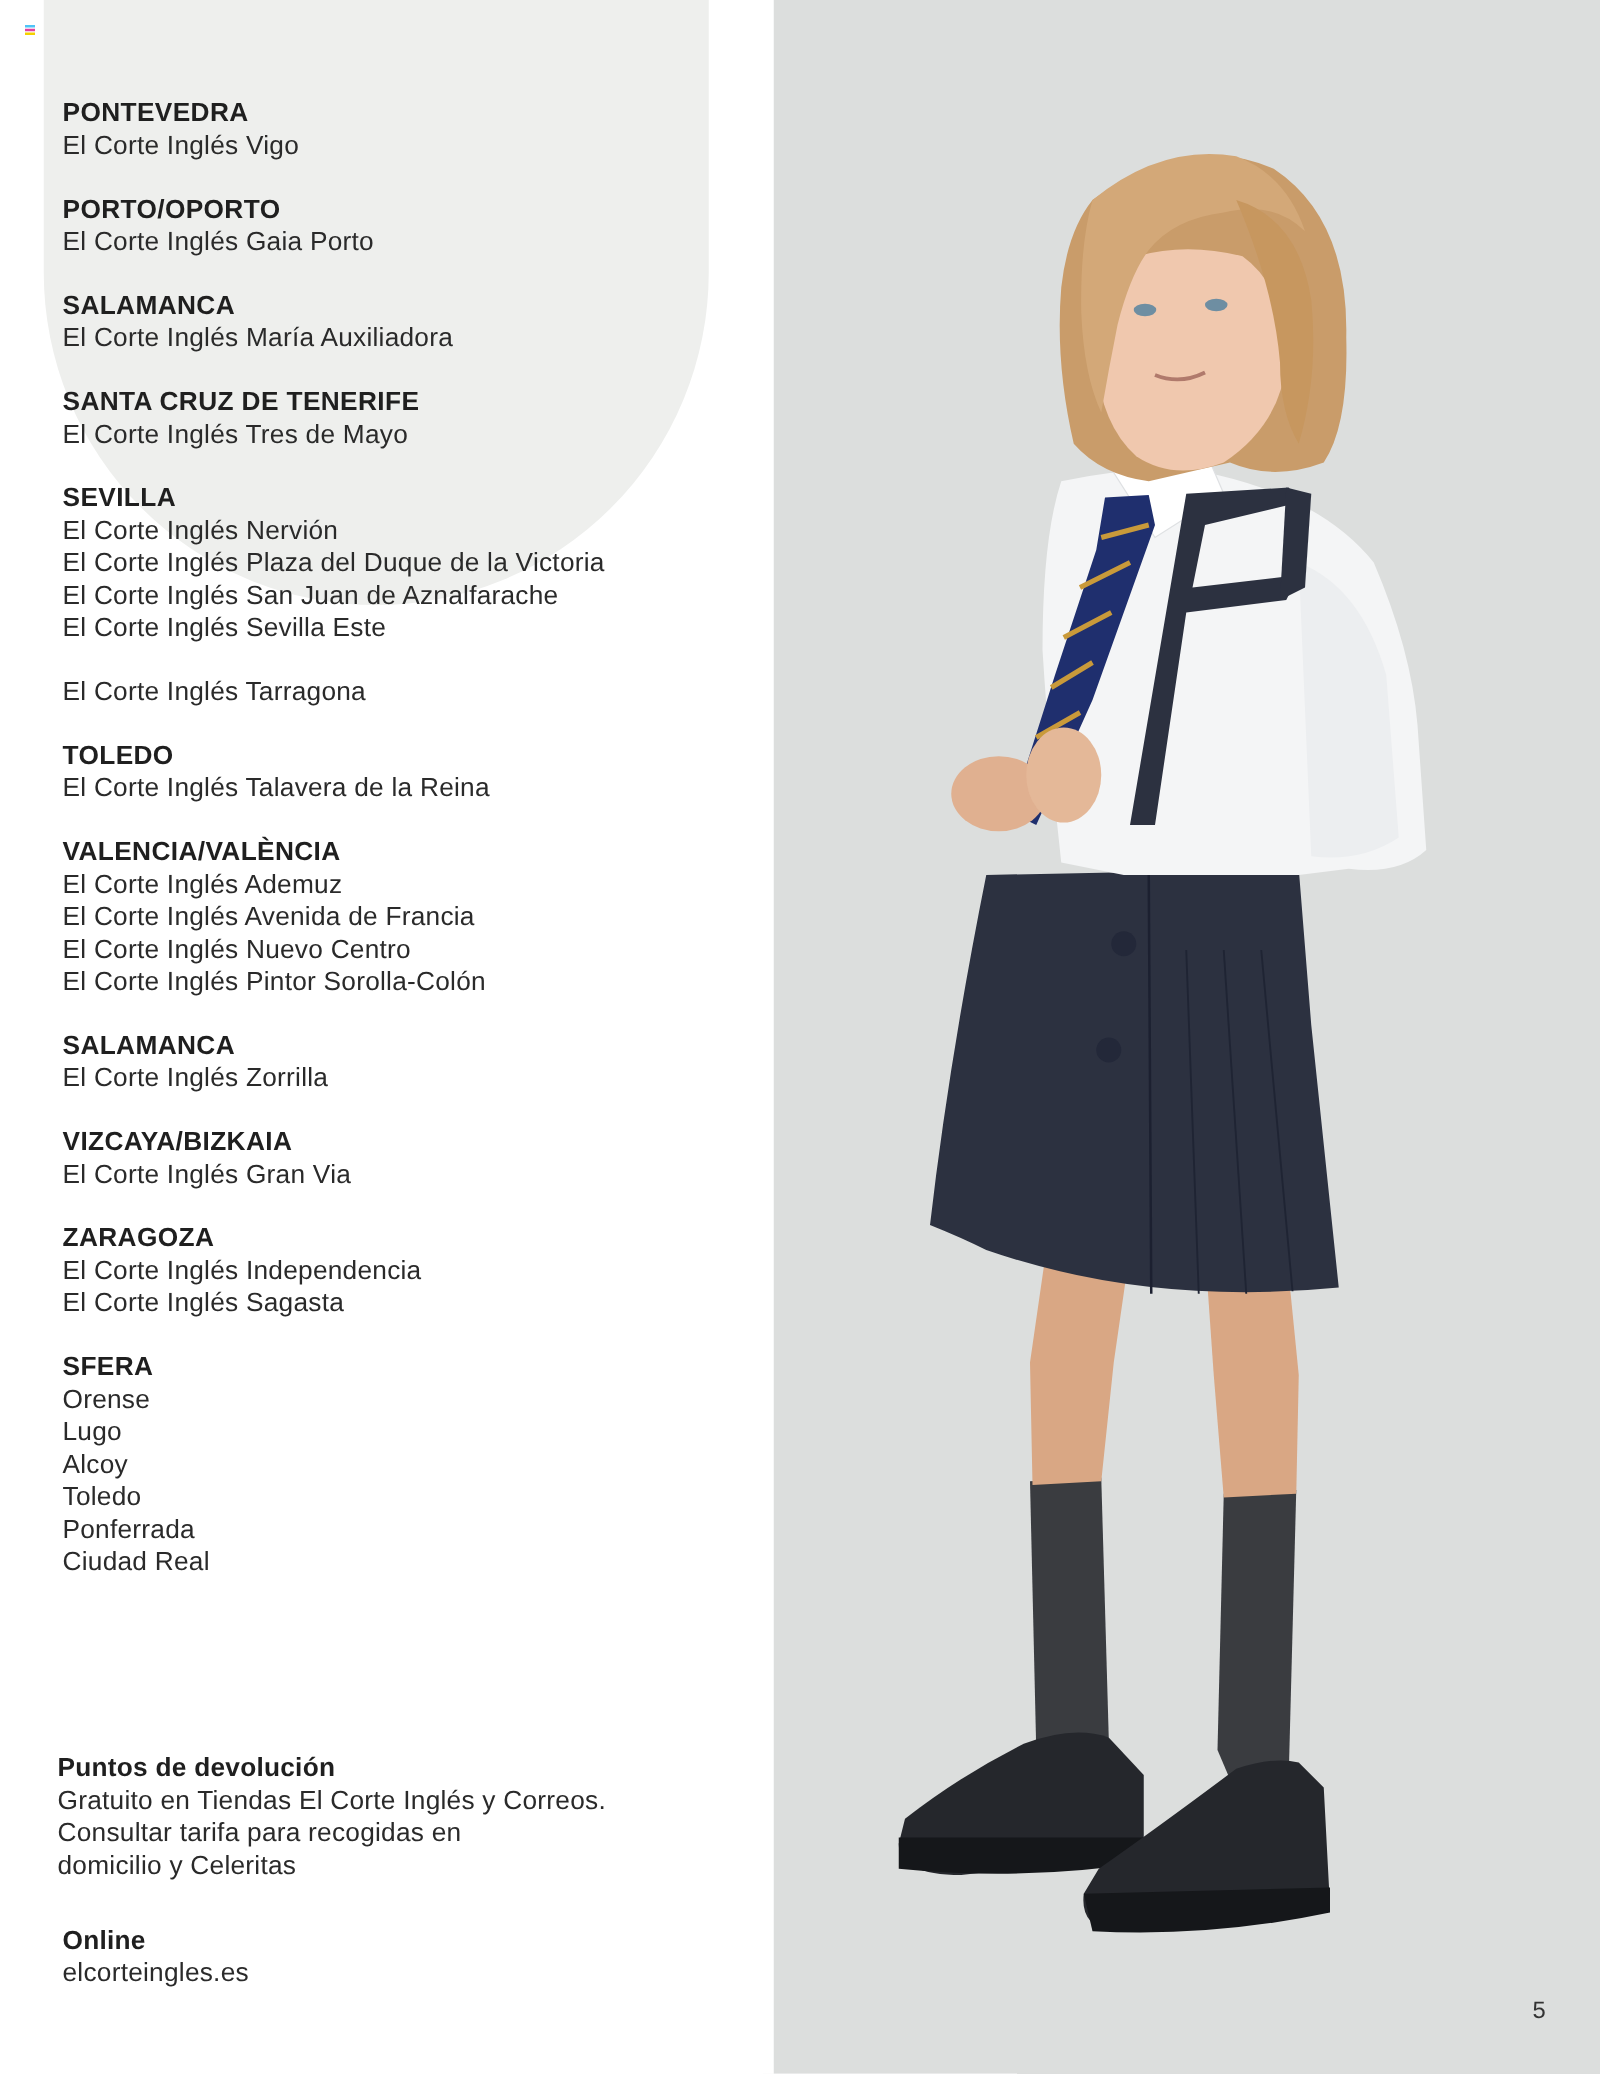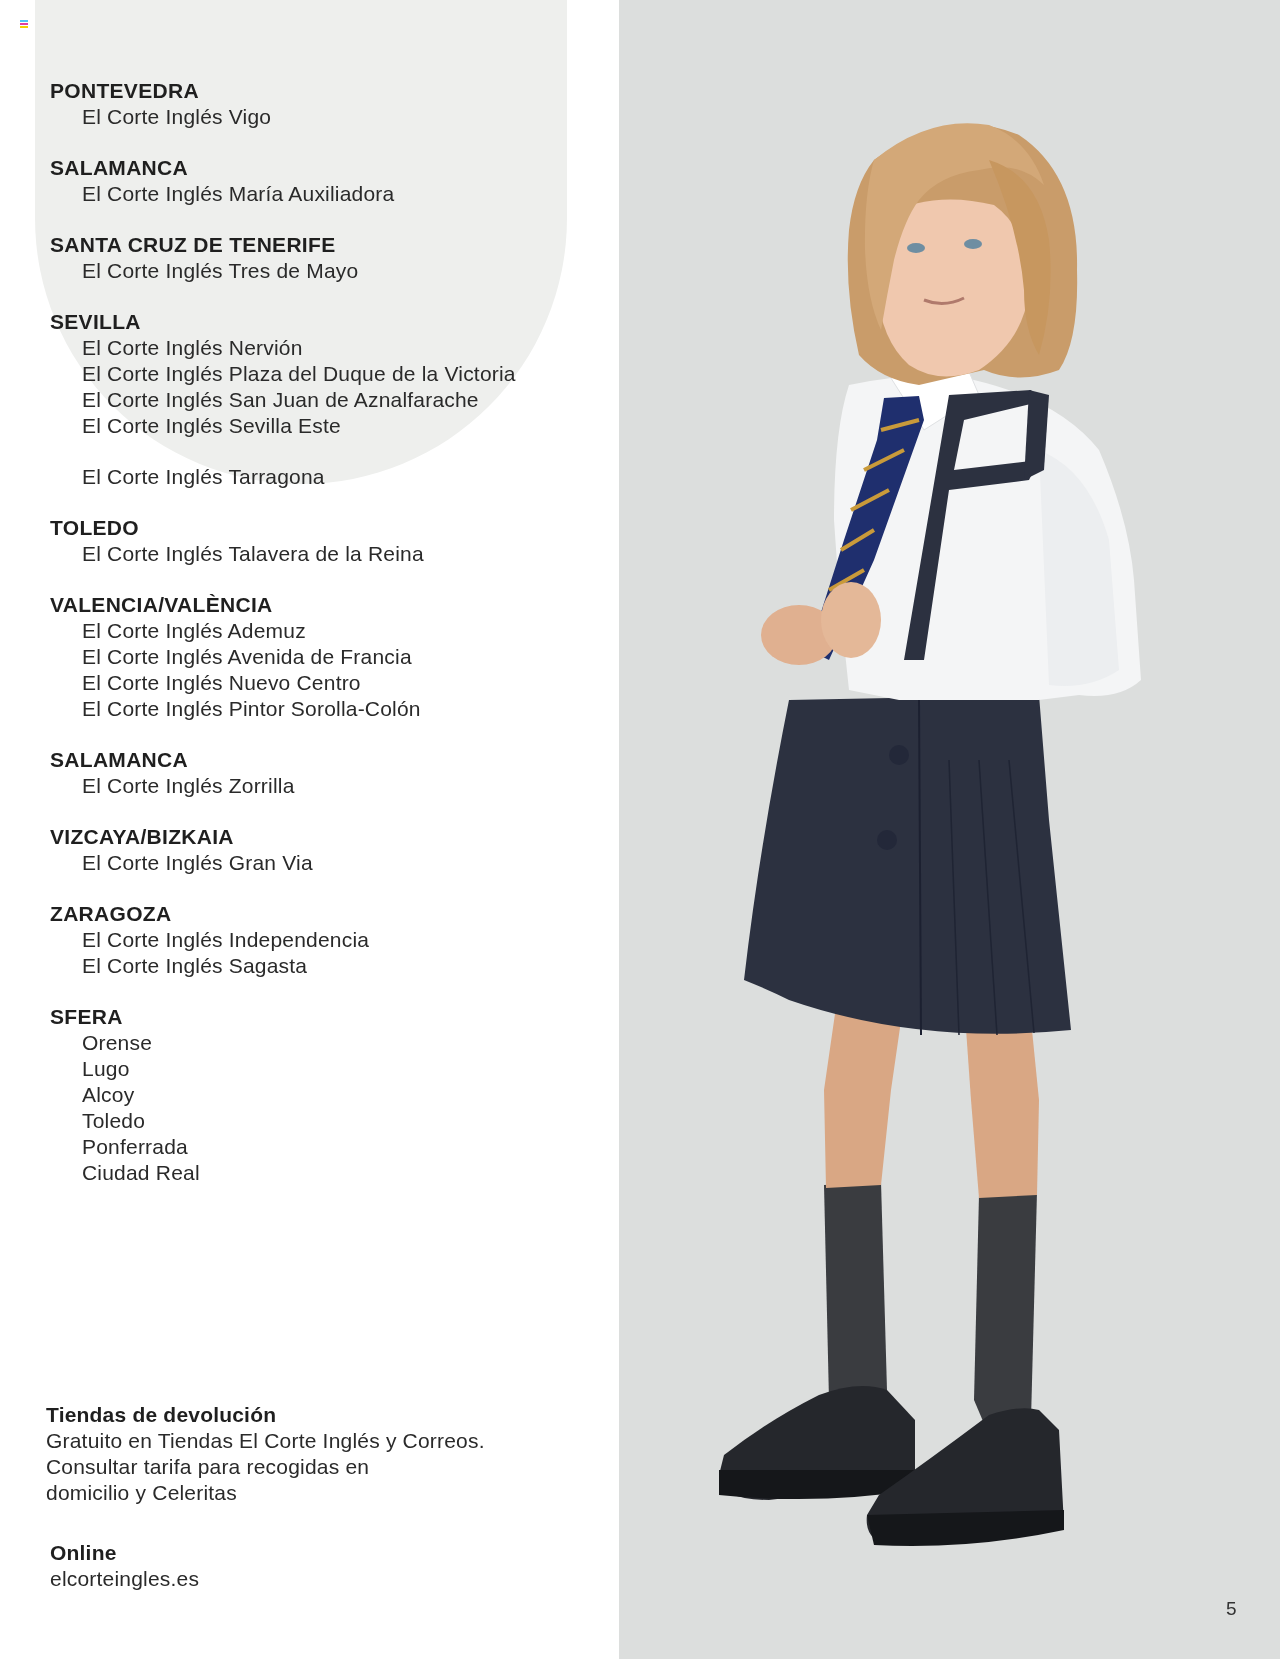--- a/index.html
+++ b/index.html
@@ -12,21 +12,21 @@
   .reg-mark span { display: block; height: 2px; margin-bottom: 1px; }
 
   .grey-shape {
     position: absolute; left: 35px; top: -300px; width: 532px; height: 784px;
     background: #eeefed; border-radius: 0 0 266px 266px;
   }
 
   .text-col { position: absolute; left: 50px; top: 78px; width: 540px; }
   .group { margin-bottom: 25px; }
   .group .head { font-size: 21px; font-weight: bold; line-height: 26px; letter-spacing: 0.3px; color: #1f1f1f; }
-  .group .line { font-size: 21px; line-height: 26px; color: #2a2a2a; letter-spacing: 0.2px; white-space: nowrap; margin-left: 32px; }
+  .group .line { font-size: 21px; line-height: 26px; color: #2a2a2a; letter-spacing: 0.2px; white-space: nowrap; }
 
   .info { position: absolute; left: 46px; width: 560px; }
   .info .head { font-size: 21px; font-weight: bold; line-height: 26px; color: #1f1f1f; letter-spacing: 0.2px; }
   .info .line { font-size: 21px; line-height: 26px; color: #2a2a2a; letter-spacing: 0.2px; white-space: nowrap; }
 
   .photo { position: absolute; left: 619px; top: 0; width: 661px; height: 1659px; background: #dcdedd; overflow: hidden; }
   .photo svg { position: absolute; left: 0; top: 0; }
 
   .page-num { position: absolute; left: 1226px; top: 1598px; font-size: 19px; color: #333333; }
 </style>
@@ -40,20 +40,24 @@
     <span style="background:#e040a0"></span>
     <span style="background:#f5d000"></span>
   </div>
 
   <div class="grey-shape"></div>
 
   <div class="text-col">
     <div class="group">
       <div class="head">PONTEVEDRA</div>
       <div class="line">El Corte Inglés Vigo</div>
+    </div>
+    <div class="group">
+      <div class="head">PORTO/OPORTO</div>
+      <div class="line">El Corte Inglés Gaia Porto</div>
     </div>
     <div class="group">
       <div class="head">SALAMANCA</div>
       <div class="line">El Corte Inglés María Auxiliadora</div>
     </div>
     <div class="group">
       <div class="head">SANTA CRUZ DE TENERIFE</div>
       <div class="line">El Corte Inglés Tres de Mayo</div>
     </div>
     <div class="group">
@@ -96,21 +100,21 @@
       <div class="line">Lugo</div>
       <div class="line">Alcoy</div>
       <div class="line">Toledo</div>
       <div class="line">Ponferrada</div>
       <div class="line">Ciudad Real</div>
     </div>
   </div>
 
 
   <div class="info" style="top:1402px;">
-    <div class="head">Tiendas de devolución</div>
+    <div class="head">Puntos de devolución</div>
     <div class="line">Gratuito en Tiendas El Corte Inglés y Correos.</div>
     <div class="line">Consultar tarifa para recogidas en</div>
     <div class="line">domicilio y Celeritas</div>
   </div>
 
   <div class="info" style="top:1540px; left:50px;">
     <div class="head">Online</div>
     <div class="line">elcorteingles.es</div>
   </div>
 

